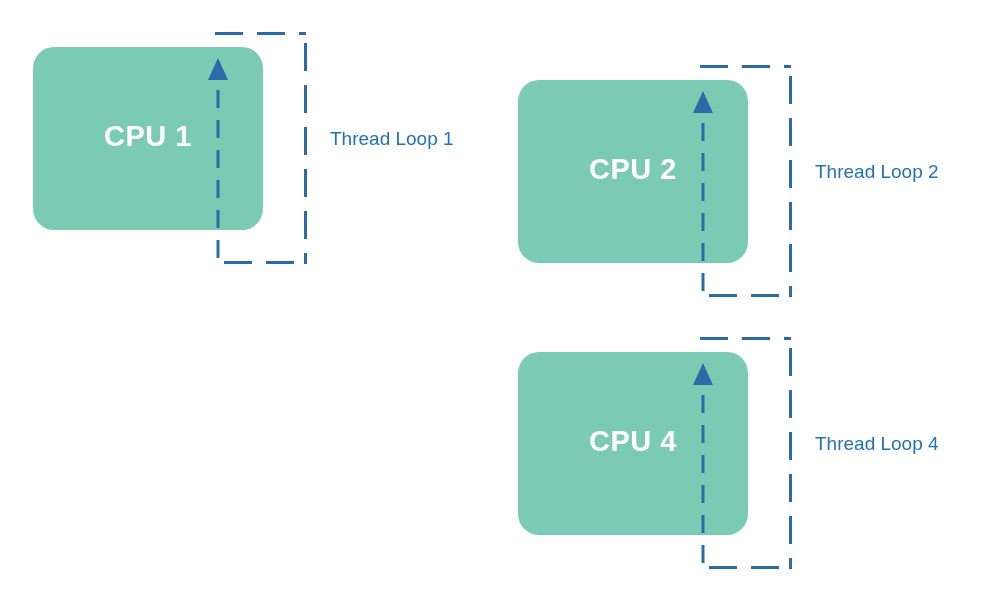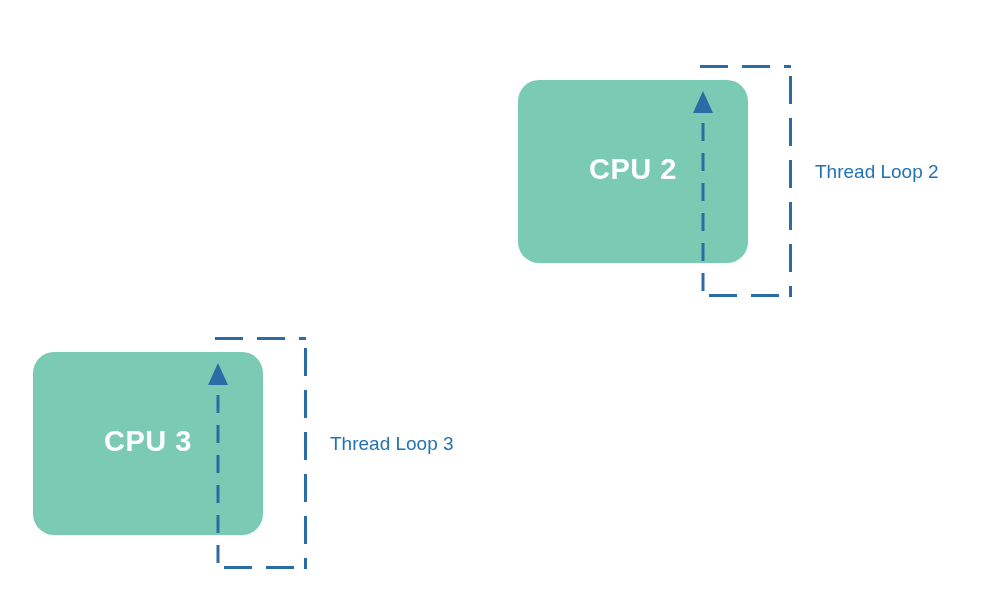--- a/index.html
+++ b/index.html
@@ -50,37 +50,49 @@
     fill: var(--label-text, #2173b5);
     font-family: "Liberation Sans", sans-serif;
     font-size: 19px;
   }
 </style>
 </head>
 <body>
 
 <div id="canvas">
 
+<div class="unit" style="left: 0px; top: 0px;">
+      <svg width="497" height="280" viewBox="0 0 497 280" xmlns="http://www.w3.org/2000/svg">
+        <rect class="cpu-box" x="33" y="47" width="230" height="183" rx="21"></rect>
+        <text class="cpu-label" x="148" y="146" text-anchor="middle">CPU 1</text>
+        <path class="loop-edge dash-long edge-top" d="M 215 33.5 H 306"></path>
+        <path class="loop-edge dash-long edge-right" d="M 305.5 32 V 264"></path>
+        <path class="loop-edge dash-long edge-bottom" d="M 217 262.5 H 306"></path>
+        <path class="arrow-line" d="M 218 264 V 79"></path>
+        <polygon class="arrow-head" points="218,58 208,80 228,80"></polygon>
+        <text class="loop-label" x="330" y="145">Thread Loop 1</text>
+      </svg>
+    </div>
     <div class="unit" style="left: 485px; top: 0px; margin-top: 33px;">
       <svg width="497" height="280" viewBox="0 0 497 280" xmlns="http://www.w3.org/2000/svg">
         <rect class="cpu-box" x="33" y="47" width="230" height="183" rx="21"></rect>
         <text class="cpu-label" x="148" y="146" text-anchor="middle">CPU 2</text>
         <path class="loop-edge dash-long edge-top" d="M 215 33.5 H 306"></path>
         <path class="loop-edge dash-long edge-right" d="M 305.5 32 V 264"></path>
         <path class="loop-edge dash-long edge-bottom" d="M 217 262.5 H 306"></path>
         <path class="arrow-line" d="M 218 264 V 79"></path>
         <polygon class="arrow-head" points="218,58 208,80 228,80"></polygon>
         <text class="loop-label" x="330" y="145">Thread Loop 2</text>
       </svg>
     </div>
-    <div class="unit" style="left: 0px; top: 305px;">
+    <div class="unit" style="left: 485px; top: 305px;">
       <svg width="497" height="280" viewBox="0 0 497 280" xmlns="http://www.w3.org/2000/svg">
         <rect class="cpu-box" x="33" y="47" width="230" height="183" rx="21"></rect>
-        <text class="cpu-label" x="148" y="146" text-anchor="middle">CPU 3</text>
+        <text class="cpu-label" x="148" y="146" text-anchor="middle">CPU 4</text>
         <path class="loop-edge dash-long edge-top" d="M 215 33.5 H 306"></path>
         <path class="loop-edge dash-long edge-right" d="M 305.5 32 V 264"></path>
         <path class="loop-edge dash-long edge-bottom" d="M 217 262.5 H 306"></path>
         <path class="arrow-line" d="M 218 264 V 79"></path>
         <polygon class="arrow-head" points="218,58 208,80 228,80"></polygon>
-        <text class="loop-label" x="330" y="145">Thread Loop 3</text>
+        <text class="loop-label" x="330" y="145">Thread Loop 4</text>
       </svg>
     </div>
   </div>
 
 </body></html>

